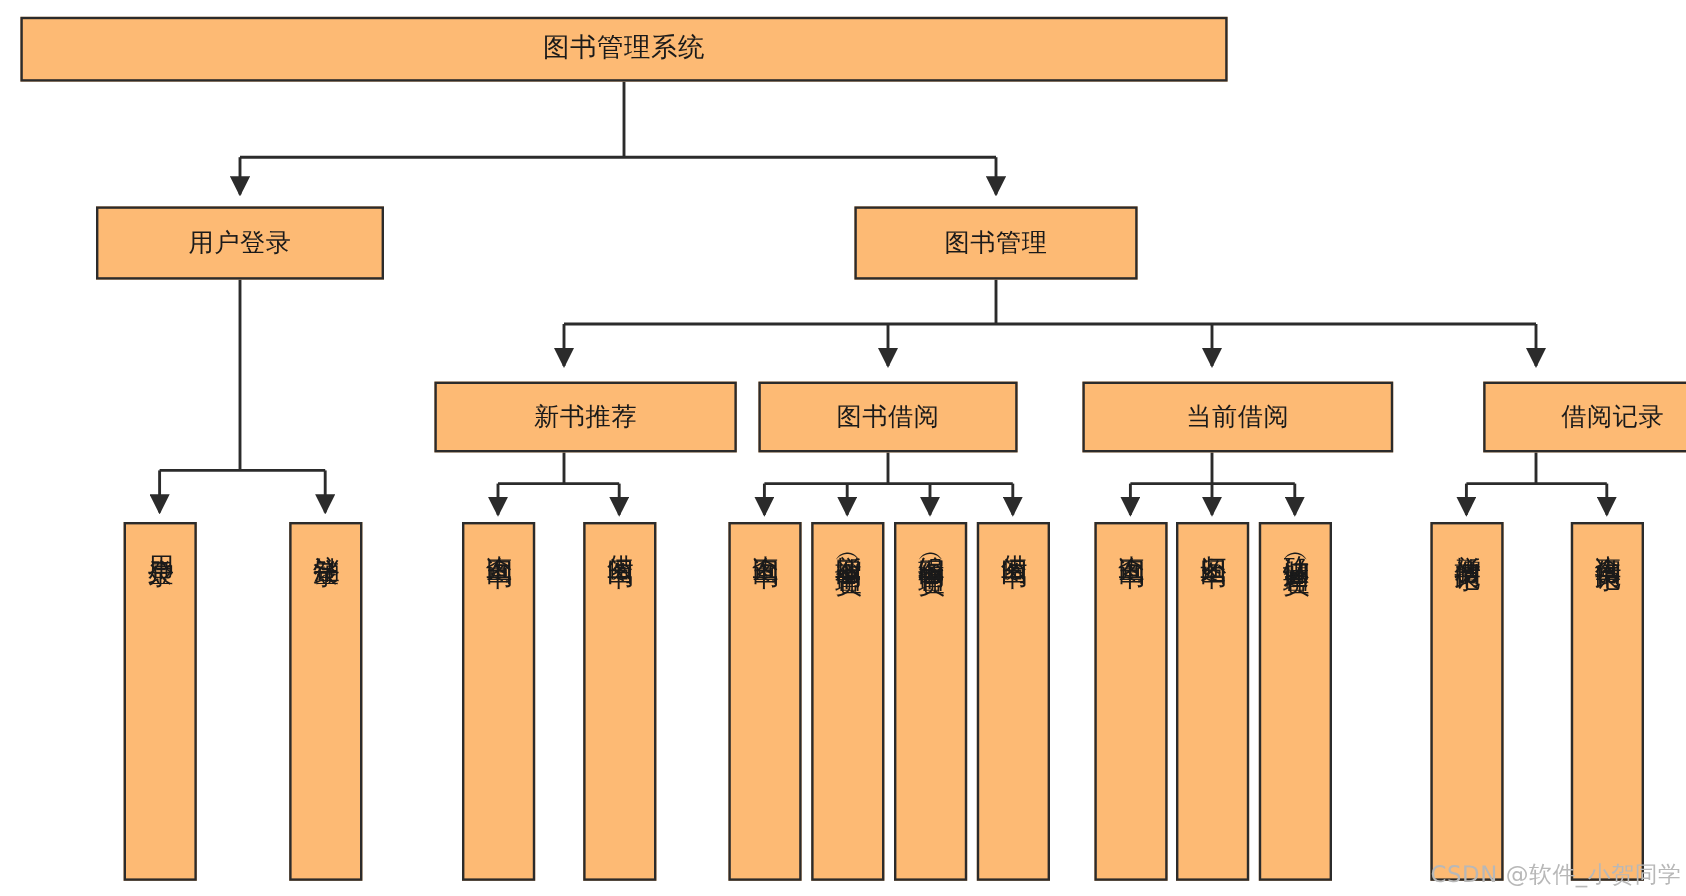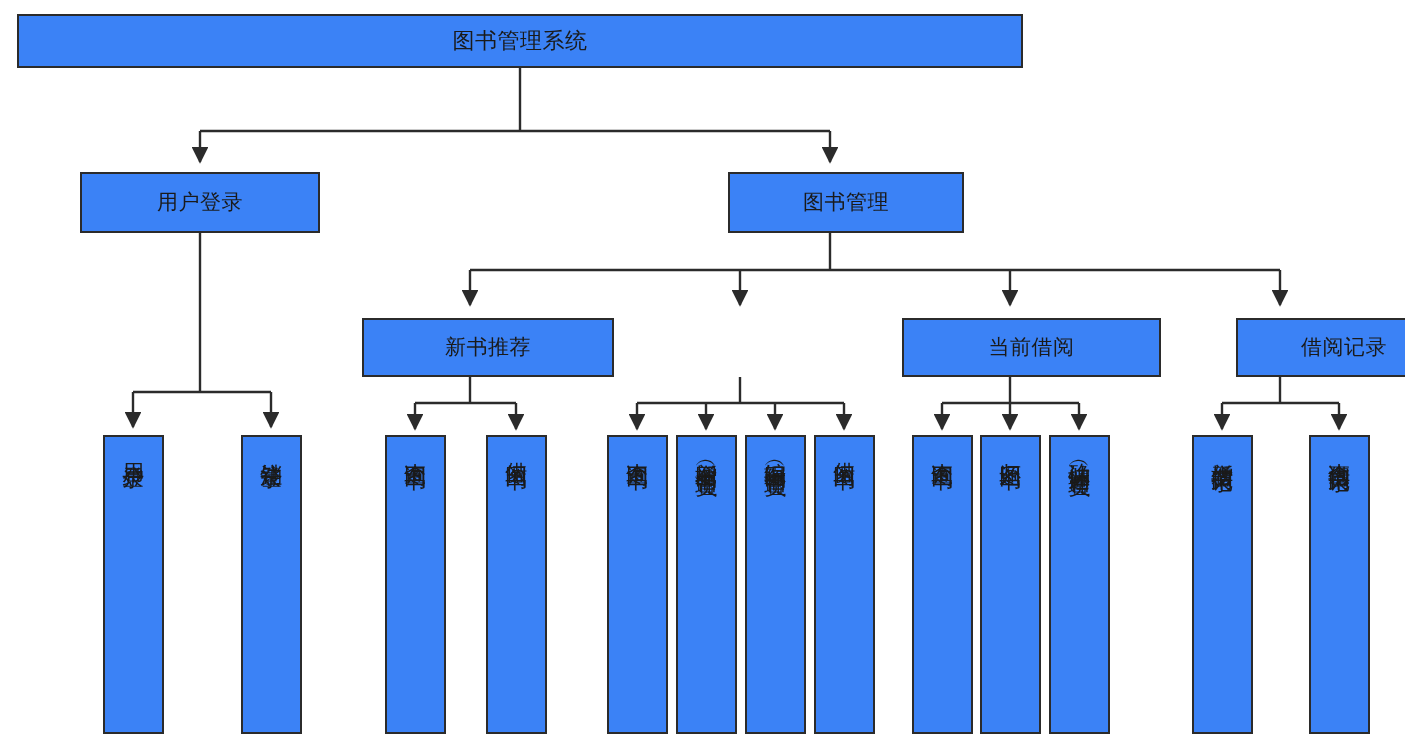--- a/index.html
+++ b/index.html
@@ -20,21 +20,21 @@
   #wires {
     position: absolute;
     left: 0;
     top: 0;
     width: 1405px;
     height: 747px;
   }
   .node {
     position: absolute;
     box-sizing: border-box;
-    background: #3b82f6;
+    background: #fdba74;
     border: 2px solid #2b2b2b;
     display: flex;
     align-items: center;
     justify-content: center;
     color: #1a1a1a;
   }
   .node-h {
     font-size: 21px;
     letter-spacing: 0.5px;
     line-height: 1.1;
@@ -123,28 +123,31 @@
   </svg>
 
   <div class="node node-h node-root" style="left:17px; top:14px; width:1006px; height:54px;">
     <span class="label">图书管理系统</span>
   </div>
 
   <div class="node node-h" style="left:80px; top:172px; width:240px; height:61px;">
     <span class="label">用户登录</span>
   </div>
 
-  <div class="node node-h" style="left:712px; top:172px; width:236px; height:61px;margin-left:16px;">
+  <div class="node node-h" style="left:712px; top:172px; width:236px; height:61px;">
     <span class="label">图书管理</span>
   </div>
 
   <div class="node node-h" style="left:362px; top:318px; width:252px; height:59px;">
     <span class="label">新书推荐</span>
   </div>
 
+  <div class="node node-h" style="left:632px; top:318px; width:216px; height:59px;">
+    <span class="label">图书借阅</span>
+  </div>
 
   <div class="node node-h" style="left:902px; top:318px; width:259px; height:59px;">
     <span class="label">当前借阅</span>
   </div>
 
   <div class="node node-h" style="left:1236px; top:318px; width:216px; height:59px;">
     <span class="label">借阅记录</span>
   </div>
 
   <div class="node node-v" style="left:103px; top:435px; width:61px; height:299px;">
@@ -192,14 +195,15 @@
   </div>
 
   <div class="node node-v" style="left:1192px; top:435px; width:61px; height:299px;">
     <span class="label">新增借阅记录</span>
   </div>
 
   <div class="node node-v" style="left:1309px; top:435px; width:61px; height:299px;">
     <span class="label">查询借阅记录</span>
   </div>
 
+  <div class="watermark" style="left:1192px; top:716px;">CSDN @软件_小贺同学</div>
 
 </div>
 
 </body></html>

